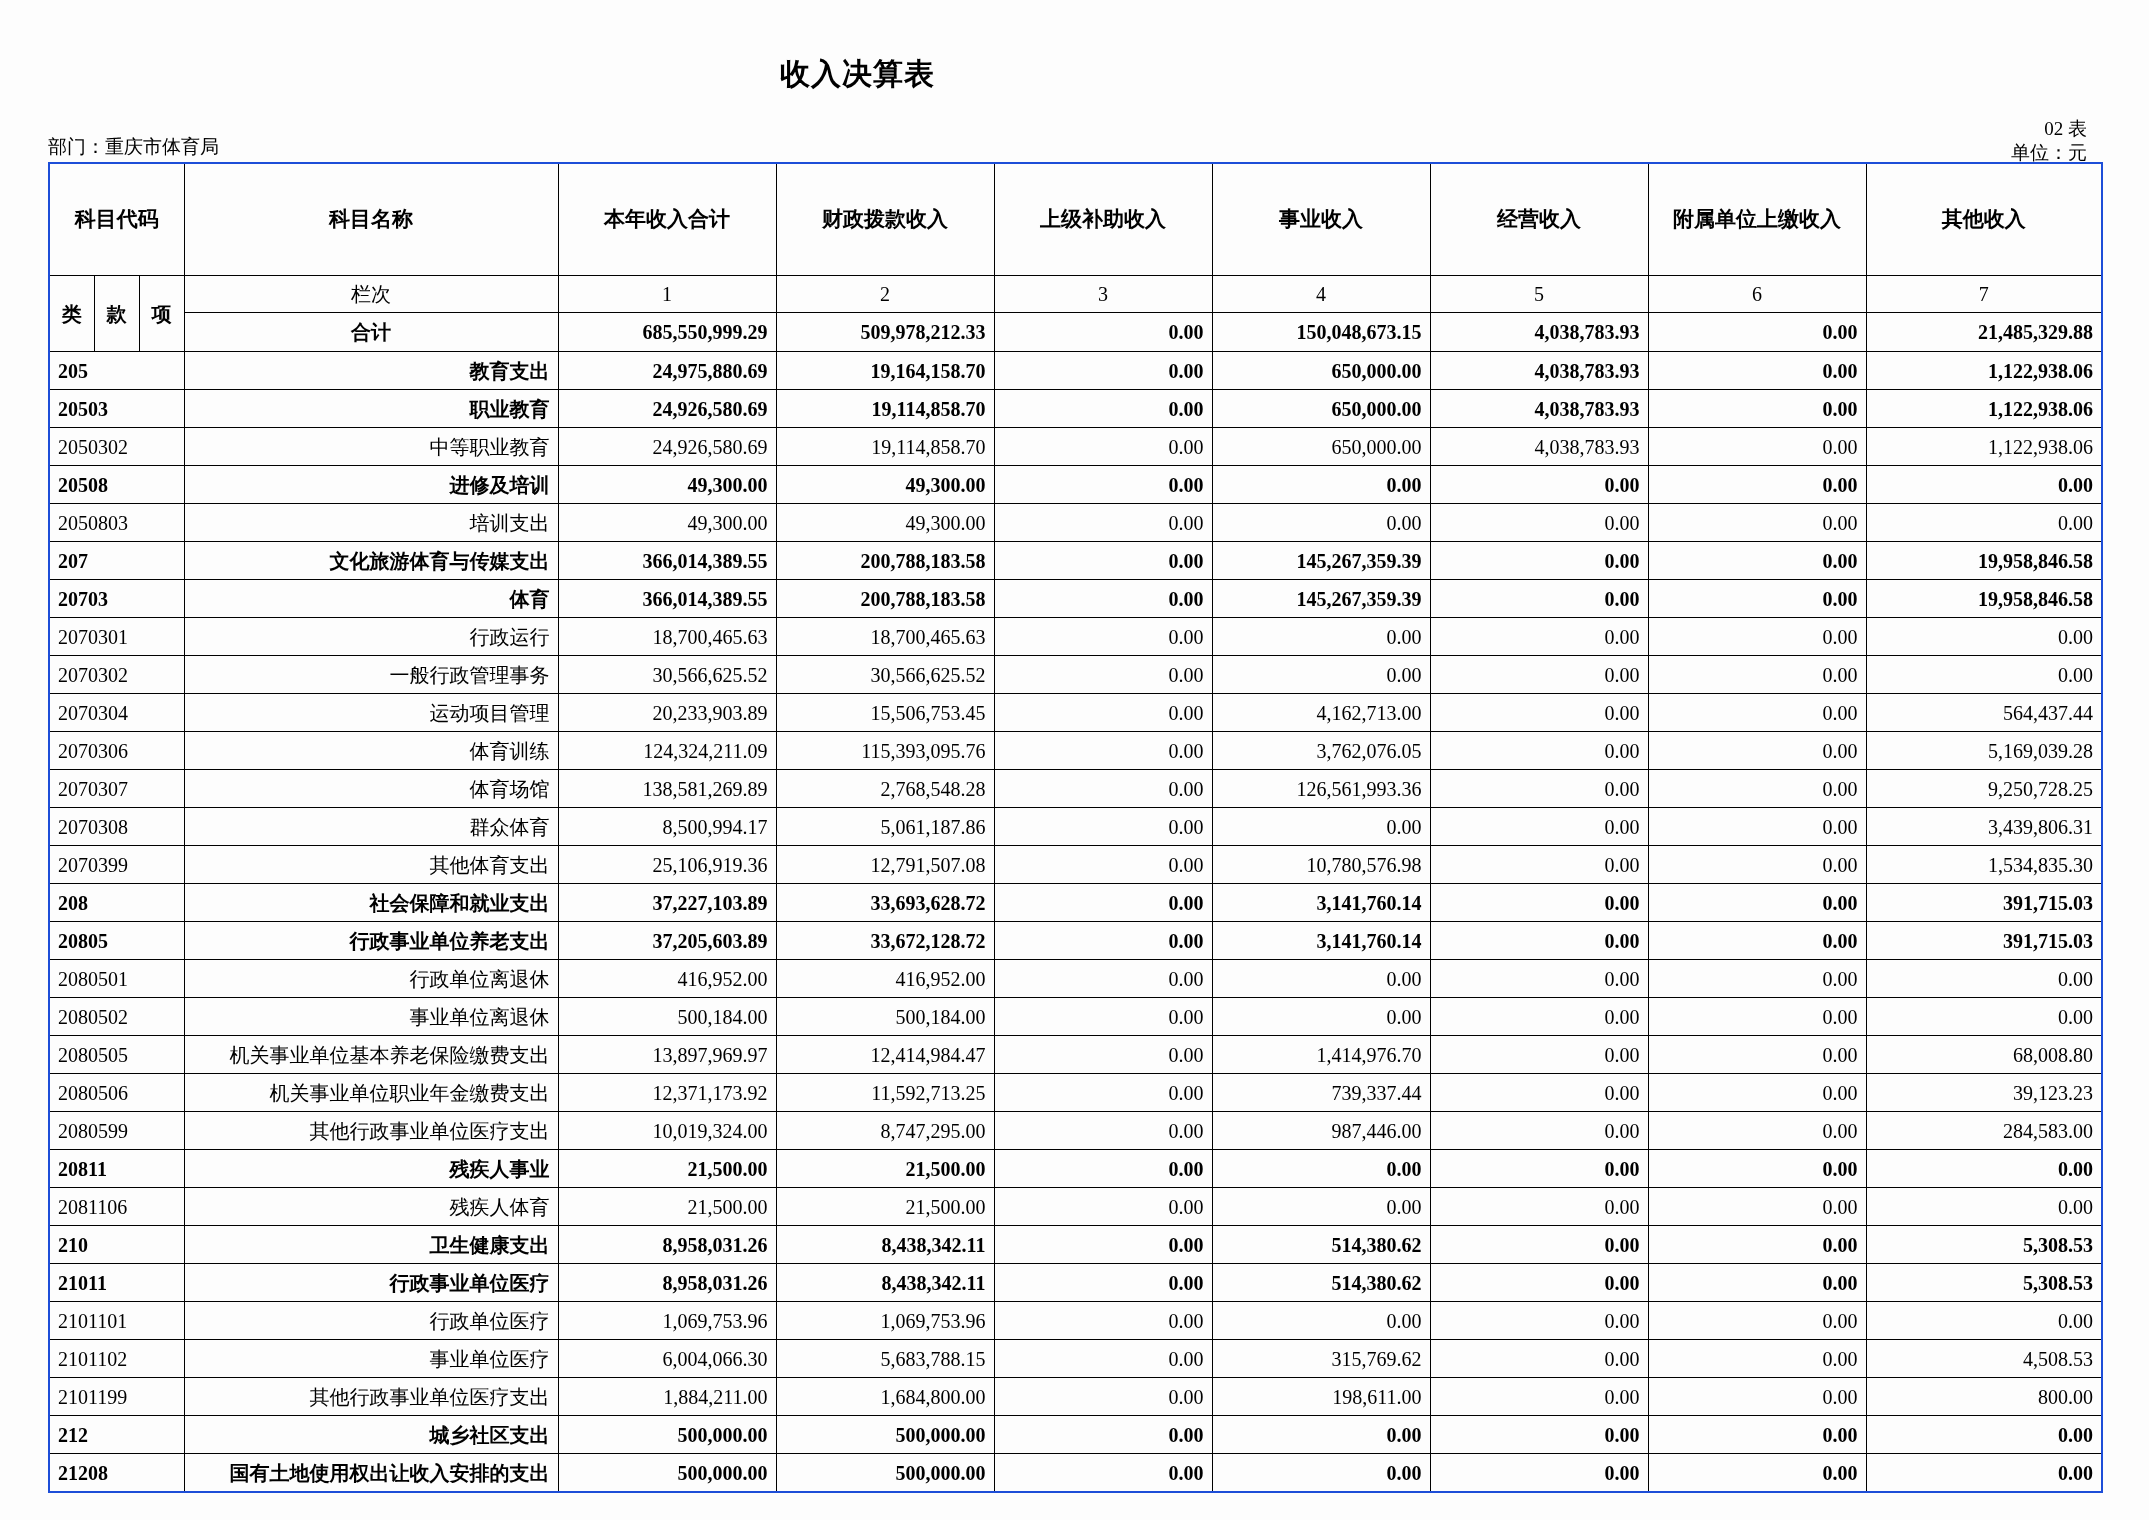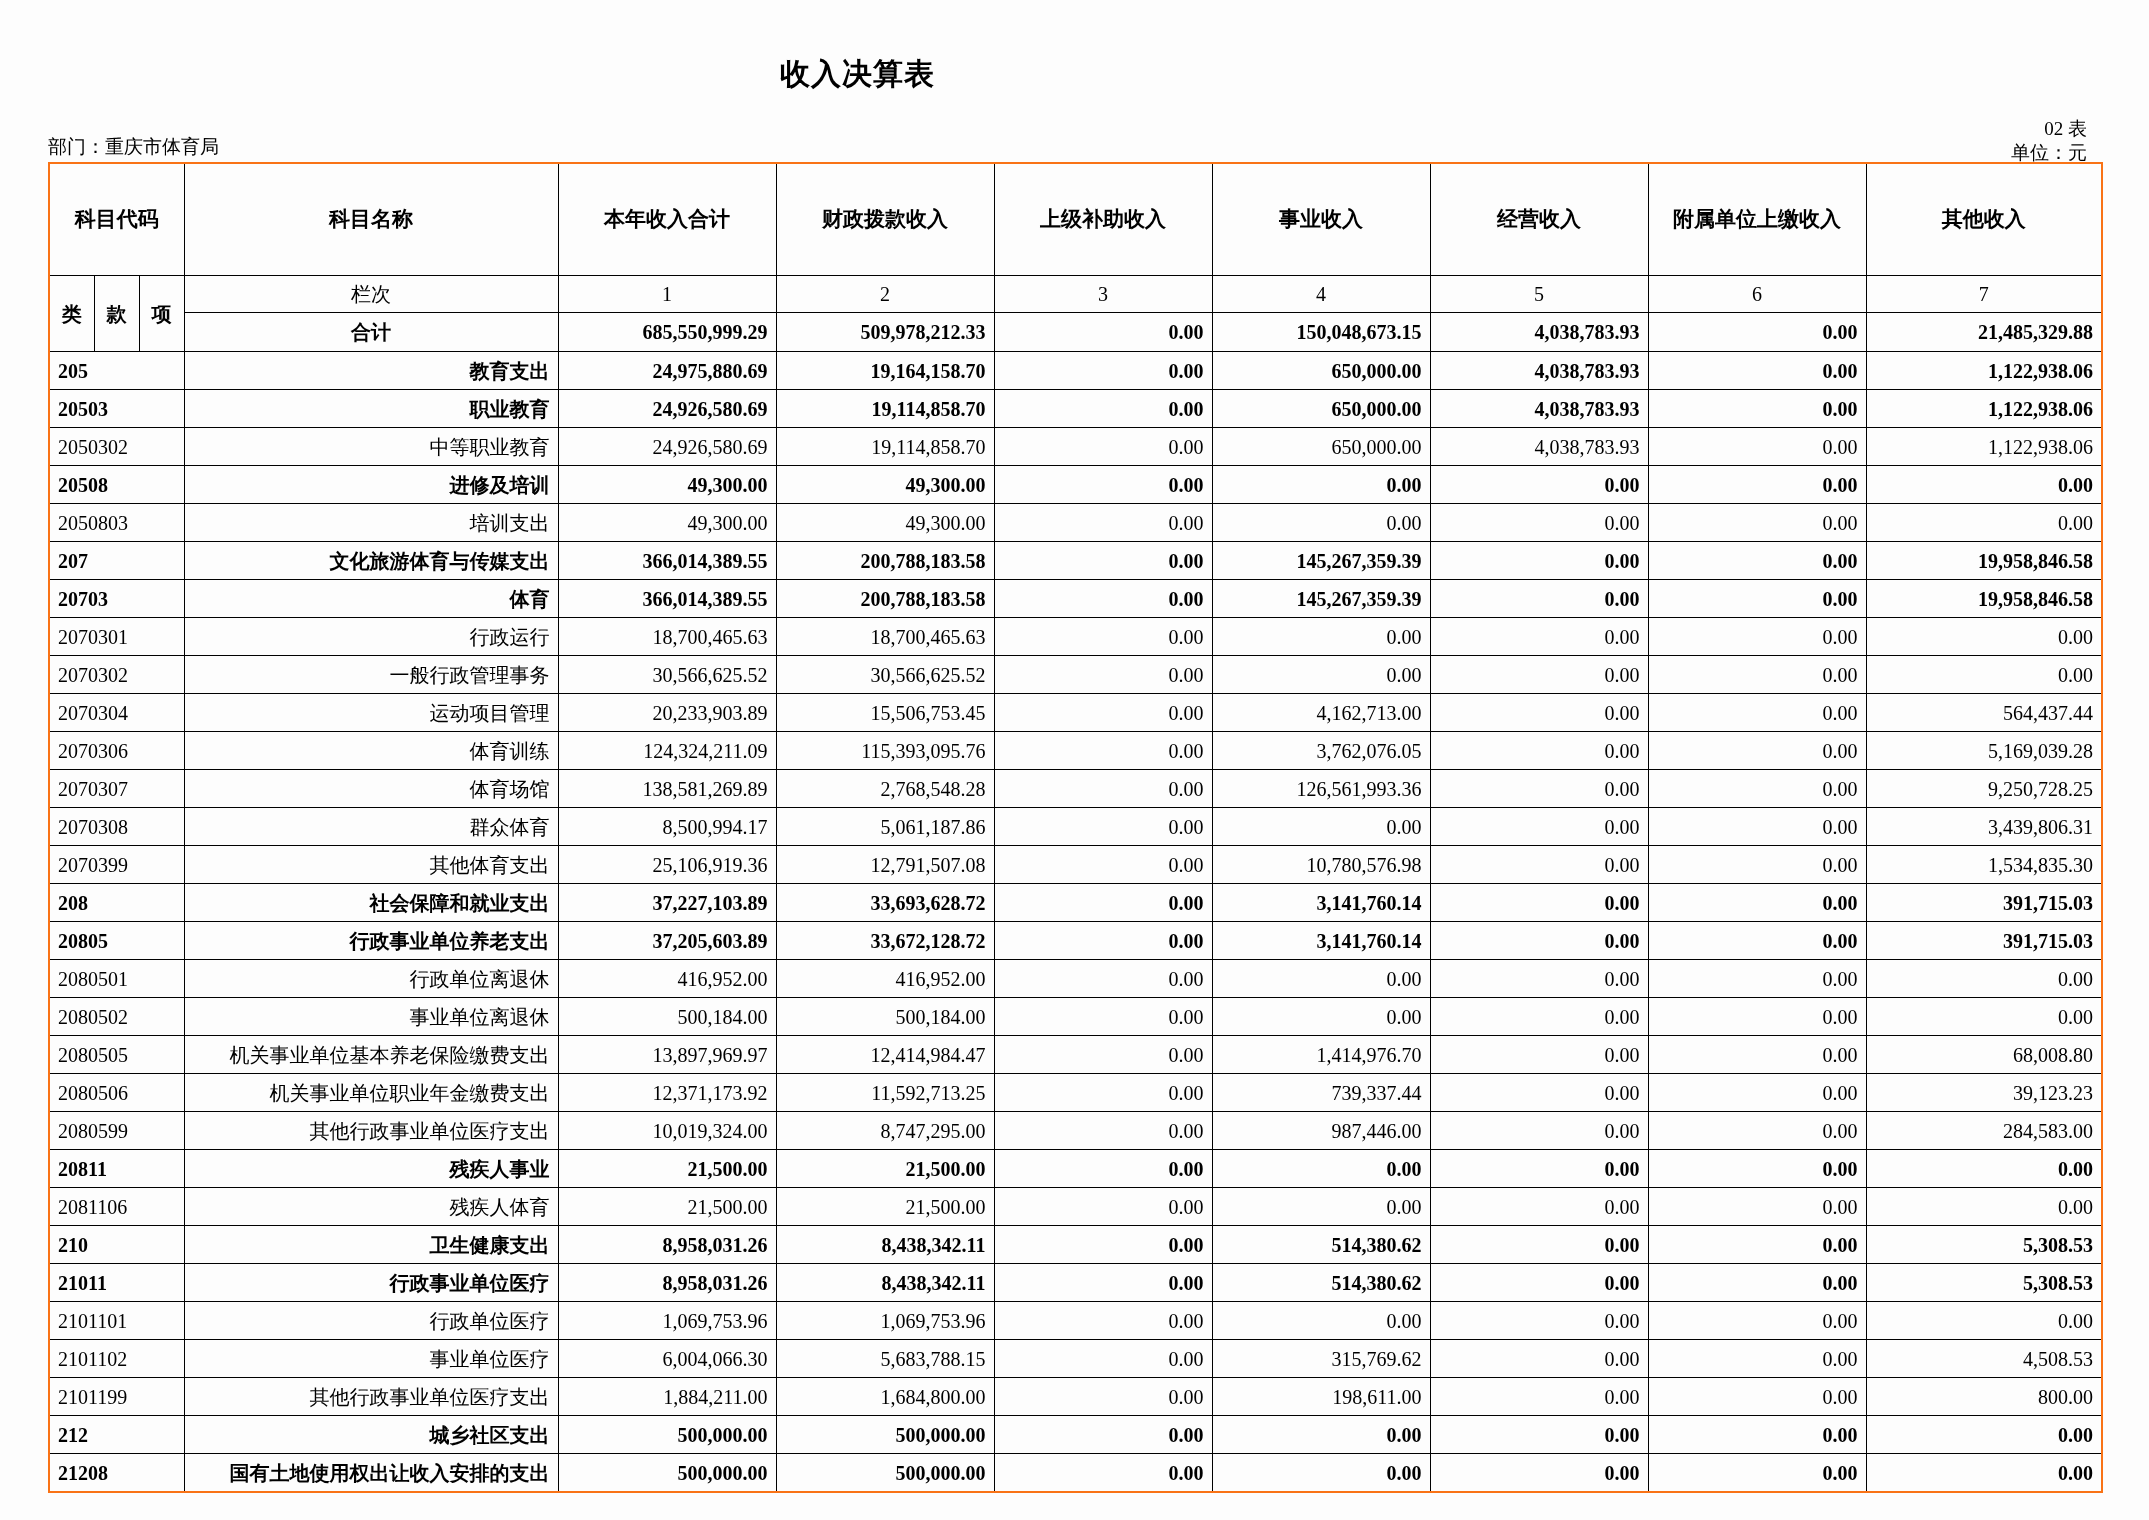--- a/index.html
+++ b/index.html
@@ -35,21 +35,21 @@
     position: absolute;
     top: 134px; left: 48px;
     font-size: 19px;
   }
   table.report {
     position: absolute;
     top: 162px; left: 48px;
     width: 2053px;
     border-collapse: collapse;
     table-layout: fixed;
-    border: 2px solid #f97316;
+    border: 2px solid #1d4ed8;
   }
   table.report th, table.report td {
     border: 1px solid #000;
     padding: 0 8px;
     overflow: hidden;
     white-space: nowrap;
     vertical-align: middle;
     font-size: 20px;
     font-weight: normal;
     line-height: 1.1;

